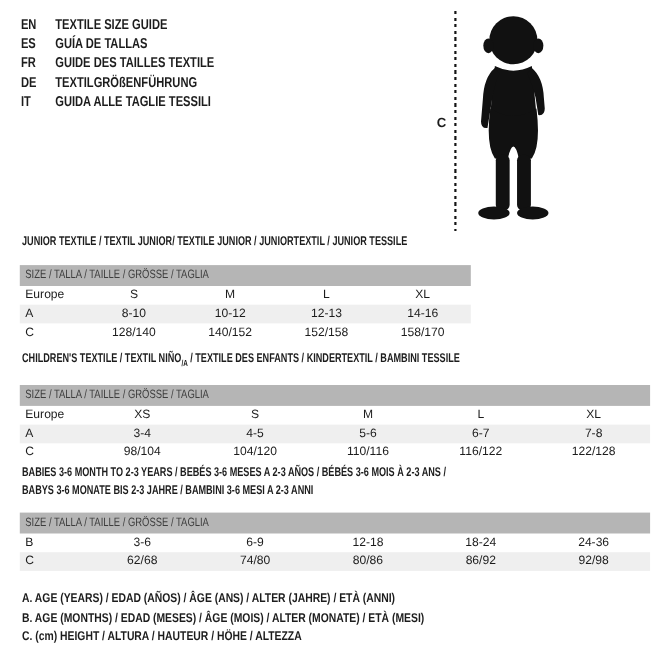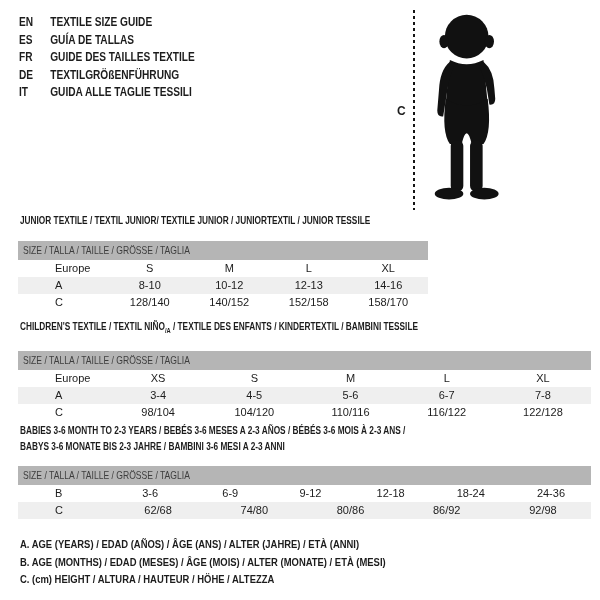--- a/index.html
+++ b/index.html
@@ -24,21 +24,21 @@
   #section-babies{top:422px;width:573px;}
   .section-title{font-weight:bold;font-size:11.5px;line-height:16px;margin-left:2px;
     white-space:nowrap;transform:scaleX(.72);transform-origin:0 0;}
   .section-title sub{font-size:8px;}
   .size-table{margin-top:12px;width:100%;}
   #section-junior .size-table{margin-top:13px;}
   .table-header-bar{height:19px;line-height:19px;font-size:11px;color:#3d3d3d;
     padding-left:5px;box-sizing:border-box;}
   .table-header-bar span{display:inline-block;transform:scaleX(.78);transform-origin:0 0;white-space:nowrap;}
   .trow{display:flex;height:17px;line-height:17px;font-size:11px;}
-  .trow .tlabel{width:60px;padding-left:5px;box-sizing:border-box;margin-left:32px;}
+  .trow .tlabel{width:60px;padding-left:5px;box-sizing:border-box;}
   .trow .tcell{flex:1;text-align:center;}
   
   .footnotes{position:absolute;top:536px;left:20px;transform:scaleX(.82);transform-origin:0 0;}
   .footnote{font-weight:bold;font-size:11.5px;line-height:17.5px;white-space:nowrap;}
 </style>
 </head>
 <body>
 
 <div class="page">
 
@@ -144,21 +144,20 @@
     </div>
   <div class="section" id="section-babies">
       <div class="section-title"><span>BABIES 3-6 MONTH TO 2-3 YEARS / BEBÉS 3-6 MESES A 2-3 AÑOS / BÉBÉS 3-6 MOIS À 2-3 ANS /</span></div>
       <div class="section-title"><span>BABYS 3-6 MONATE BIS 2-3 JAHRE / BAMBINI 3-6 MESI A 2-3 ANNI</span></div>
       <div class="size-table">
         <div class="table-header-bar" style="background: rgb(181, 181, 181);"><span>SIZE / TALLA / TAILLE / GRÖSSE / TAGLIA</span></div>
         <div class="trow">
           <div class="tlabel">B</div>
           <div class="tcell">3-6</div>
           <div class="tcell">6-9</div>
-          <div class="tcell">9-12</div>
           <div class="tcell">12-18</div>
           <div class="tcell">18-24</div>
           <div class="tcell">24-36</div>
         </div>
         <div class="trow" style="background: rgb(239, 239, 239);">
           <div class="tlabel">C</div>
           <div class="tcell">62/68</div>
           <div class="tcell">74/80</div>
           <div class="tcell">80/86</div>
           <div class="tcell">86/92</div>

